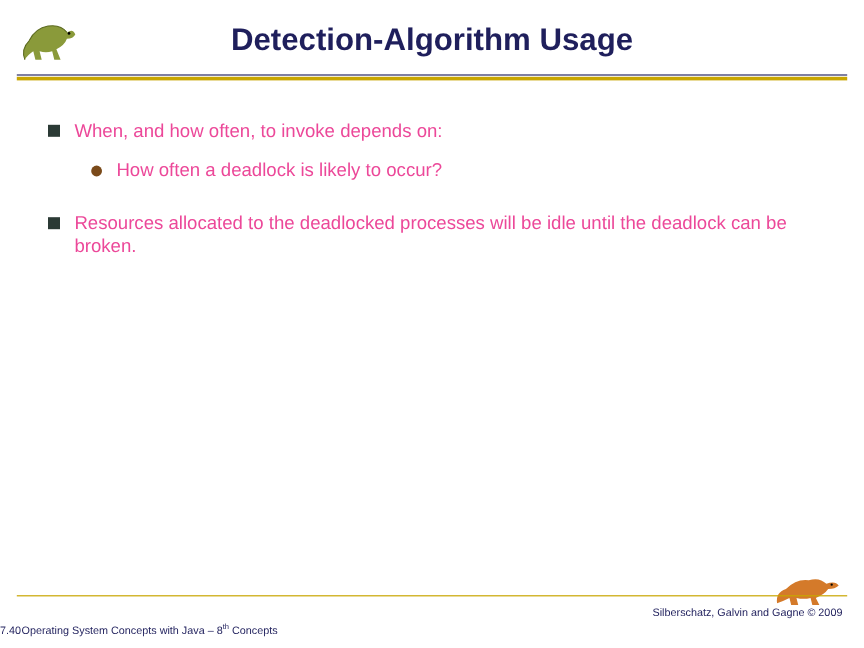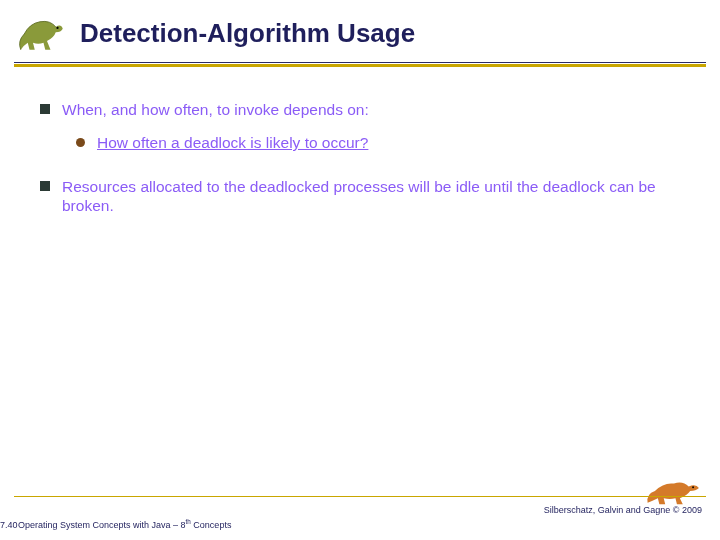--- a/index.html
+++ b/index.html
@@ -17,20 +17,21 @@
     padding-top: 18px;
   }
   .dino-left {
     position: absolute;
     left: 12px;
     top: 6px;
     width: 56px;
     height: 56px;
   }
   .title {
+    text-align: center;
     font-size: 26px;
     font-weight: bold;
     color: #1f1f5c;
     padding: 0 80px;
   }
   .rule {
     position: absolute;
     left: 0;
     right: 0;
     top: 62px;
@@ -42,40 +43,39 @@
     margin: 0 14px;
   }
   .rule .bottom {
     height: 3px;
     background: #c9a600;
     margin: 1px 14px 0 14px;
   }
   .content {
     padding: 22px 46px 0 40px;
     font-size: 15.5px;
-    color: #8b5cf6;
+    color: #ec4899;
     line-height: 1.25;
   }
   .lvl1 {
     display: flex;
     margin-bottom: 14px;
   }
   .lvl1 .b {
     width: 10px;
     height: 10px;
     background: #2b3a35;
     margin-top: 4px;
     flex-shrink: 0;
     margin-right: 12px;
   }
   .lvl1 .t { flex: 1; }
   .lvl2 {
     display: flex;
     margin: 10px 0 10px 36px;
-    text-decoration: underline;
   }
   .lvl2 .b {
     width: 9px;
     height: 9px;
     background: #7a4a1a;
     border-radius: 50%;
     margin-top: 5px;
     flex-shrink: 0;
     margin-right: 12px;
   }

